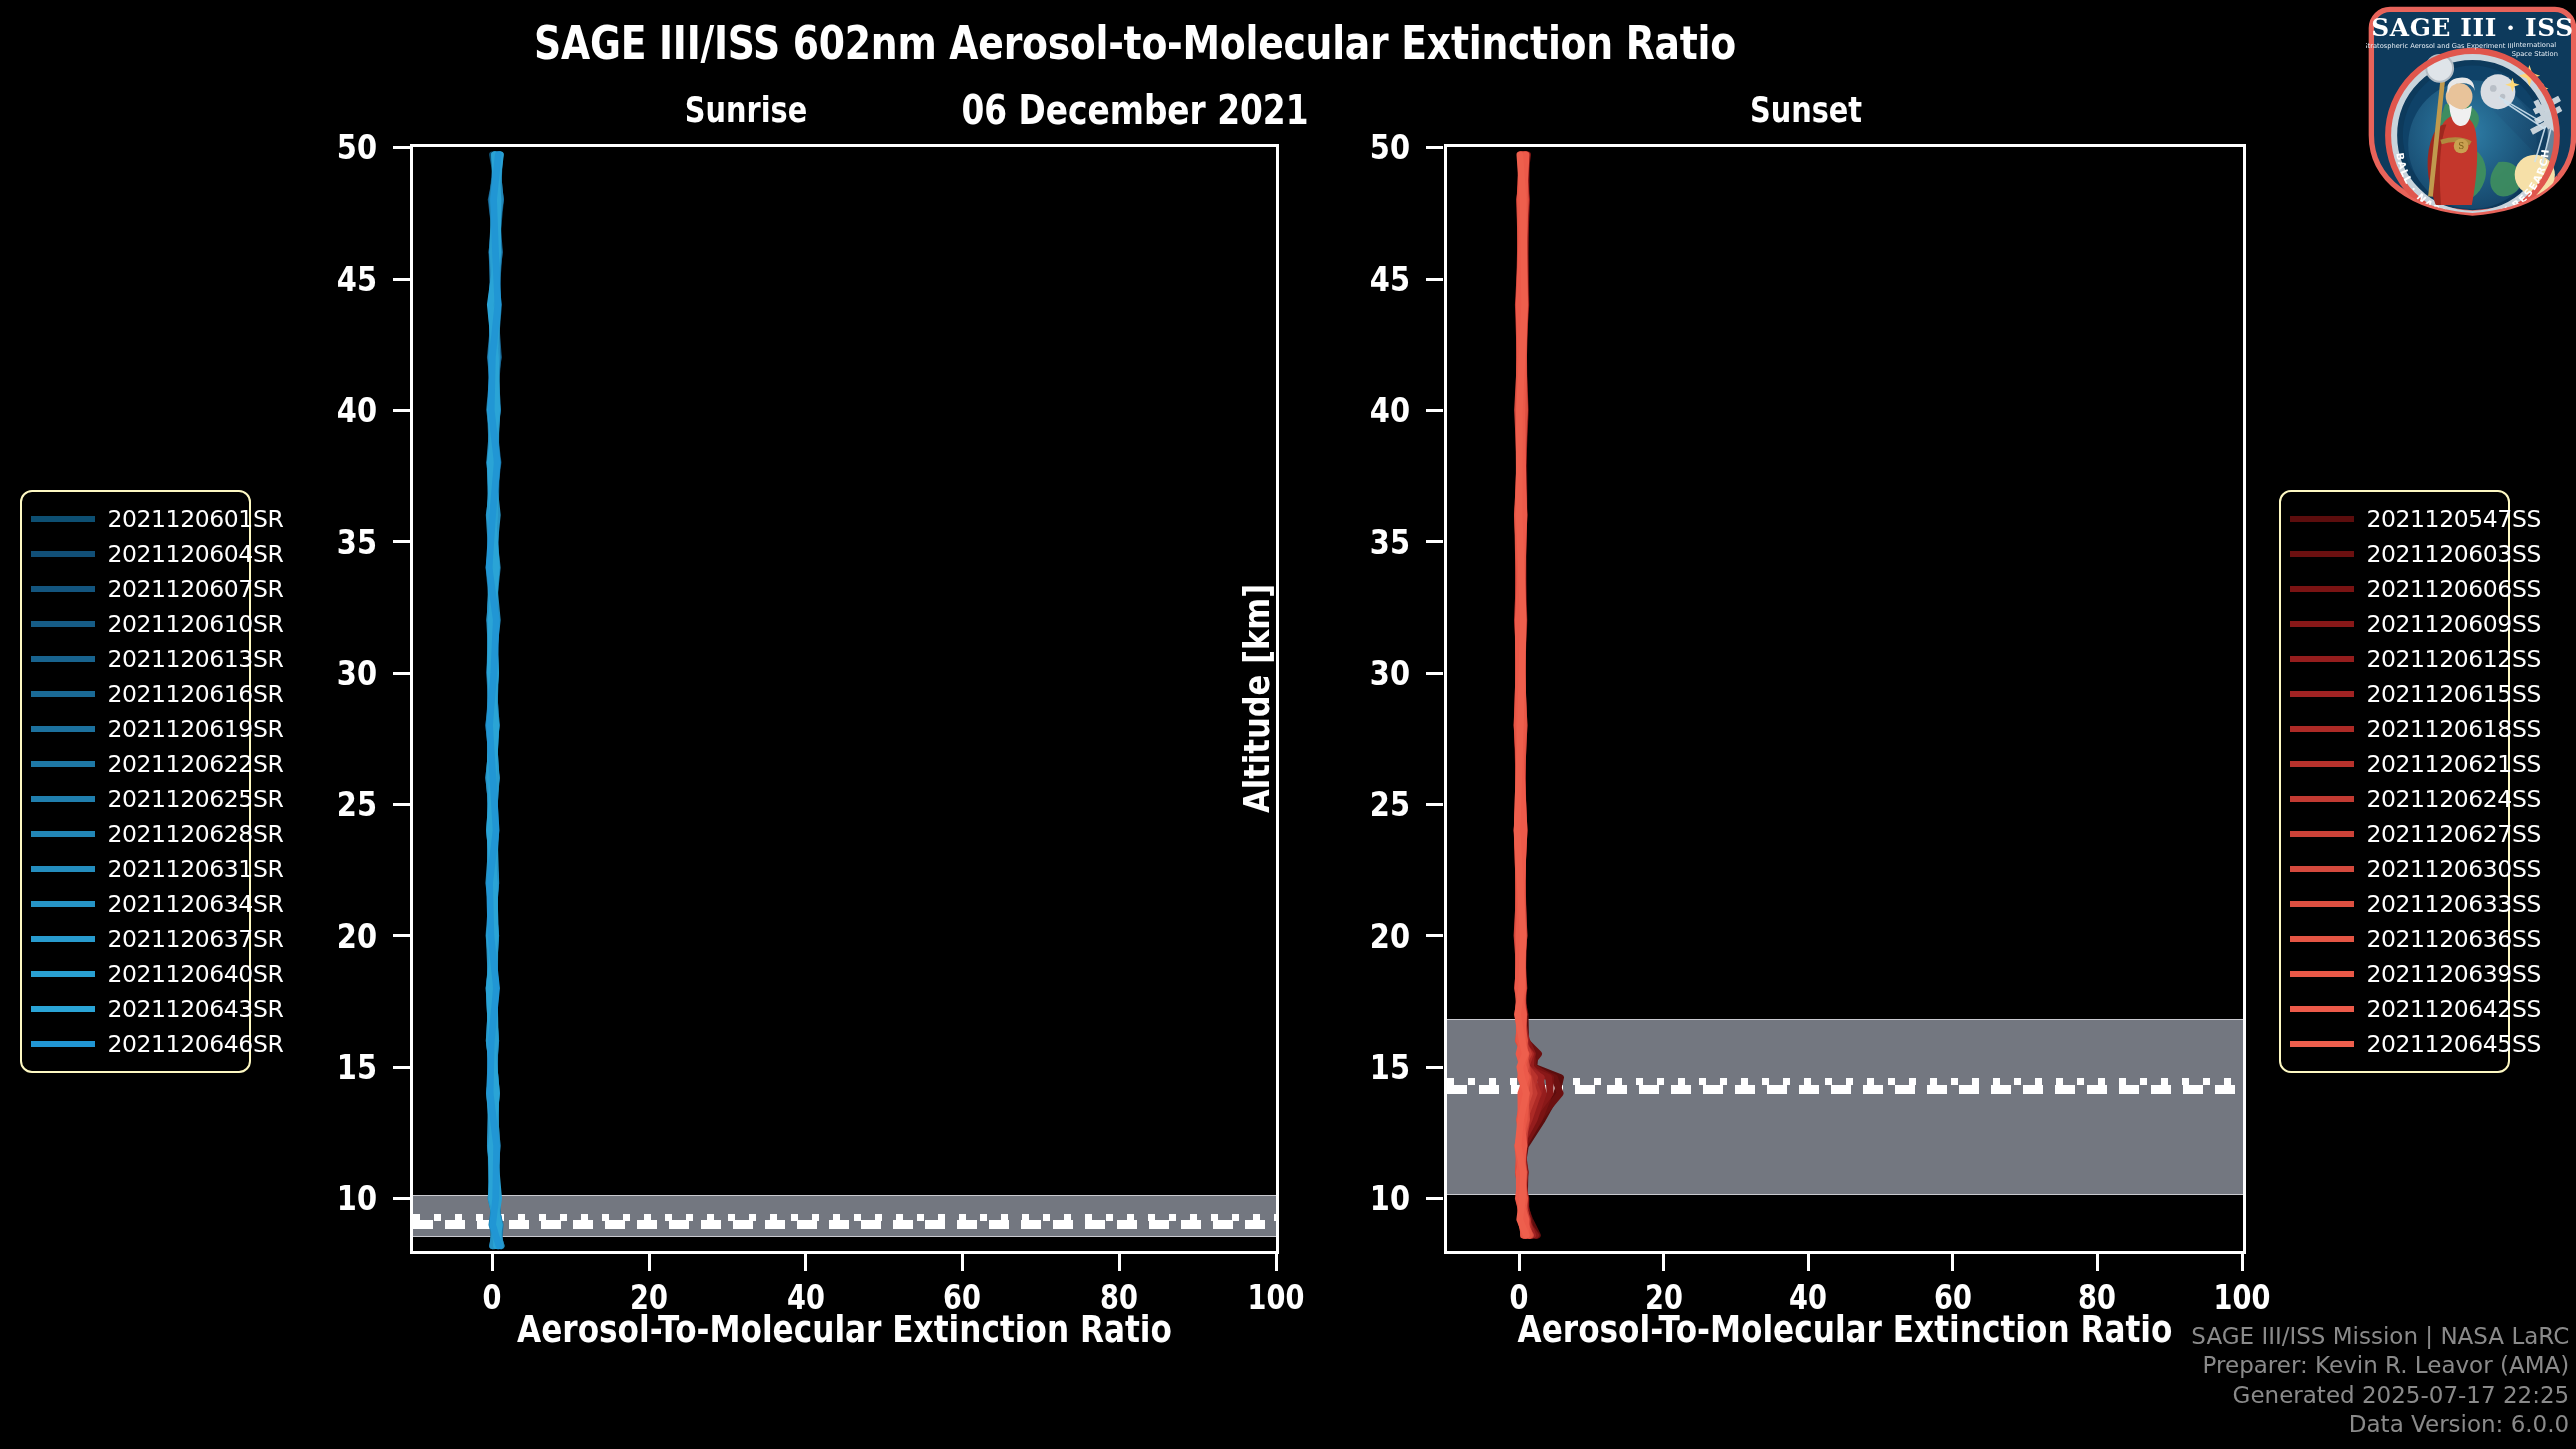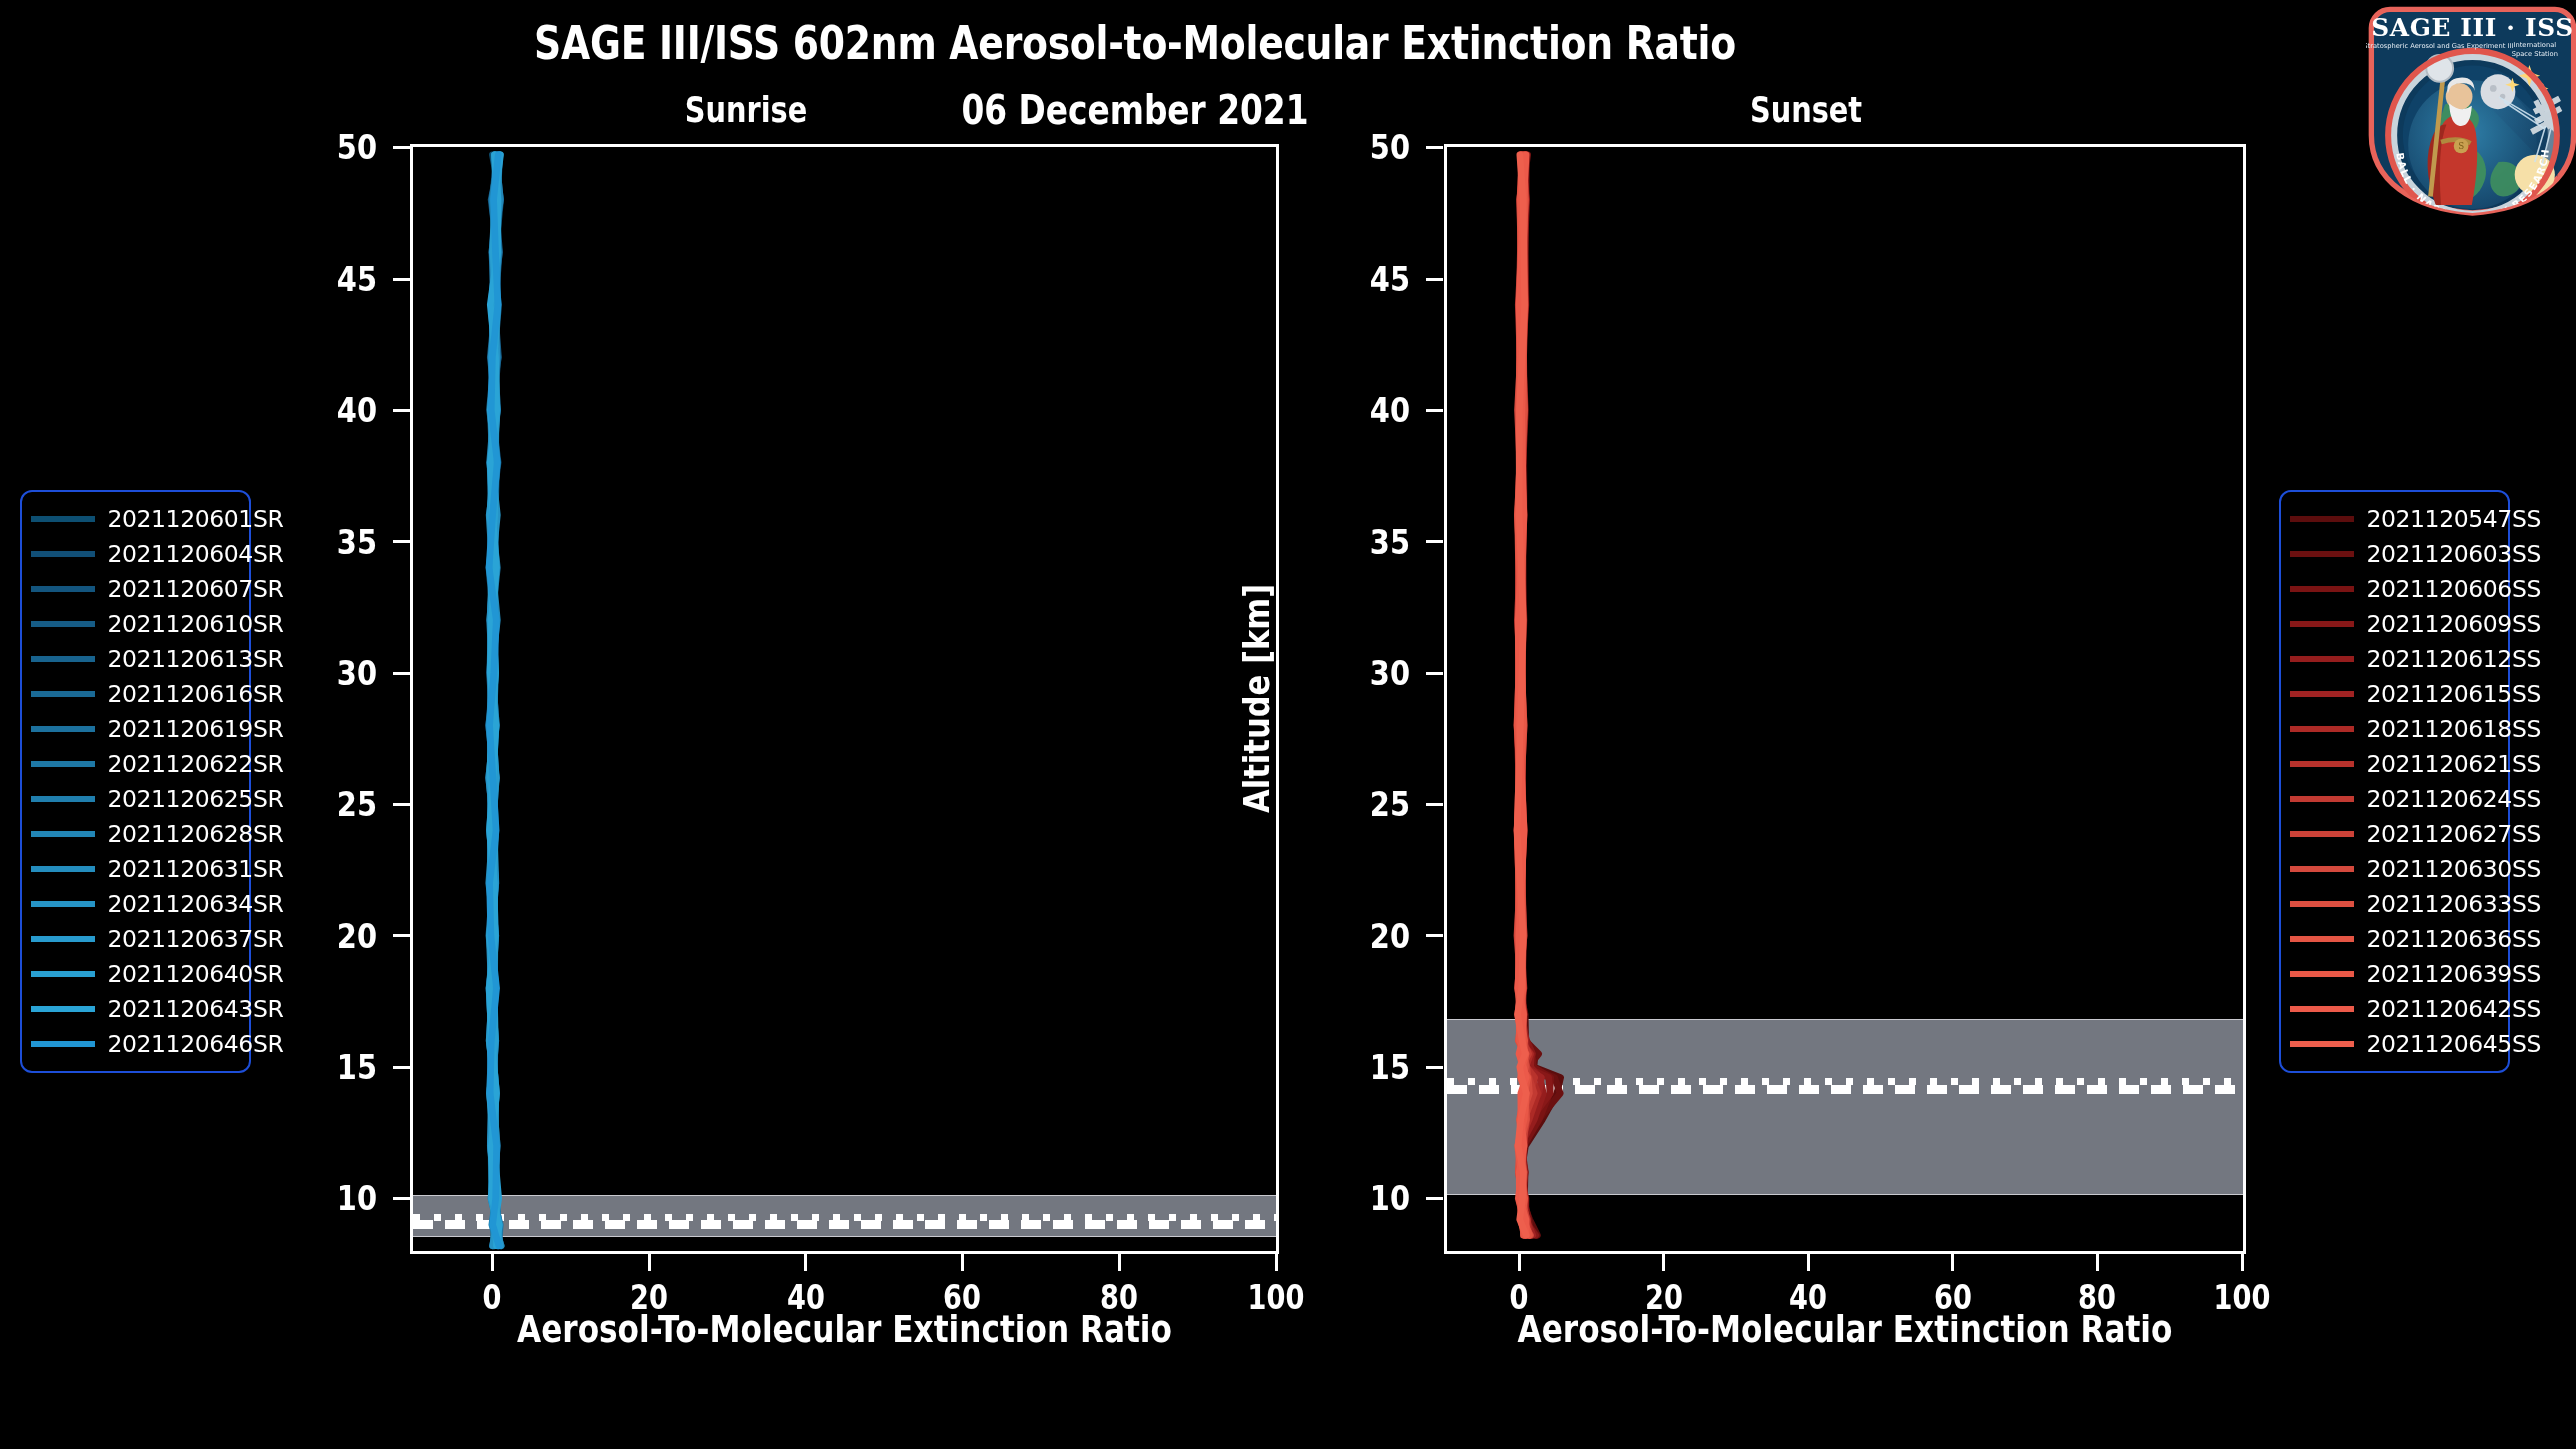--- a/index.html
+++ b/index.html
@@ -88,21 +88,21 @@
     position: absolute; top: 1307px; font-weight: bold; font-size: 38px;
     color: #fff; text-align: center; white-space: nowrap;
     transform: scaleX(0.82); transform-origin: center top;
   }
   #xlabel-left  { left: 402px;  width: 869px; }
   #xlabel-right { left: 1436px; width: 802px; }
 
   
   .series-legend {
     position: absolute; top: 490px;
-    border: 2px solid #1d4ed8; border-radius: 12px;
+    border: 2px solid #fef9c3; border-radius: 12px;
     background: #000; padding: 9.4px 10.7px 9.4px 9.4px;
   }
   #legend-left  { left: 12px;  width: 231px; }
   #legend-right { left: 2271px; width: 231px; }
   .leg-row { display: flex; align-items: center; height: 35px; }
   .leg-swatch { width: 64px; height: 6px; margin-right: 12px; flex: none; }
   .leg-text {
     font-family: "DejaVu Sans", sans-serif;
     font-size: 23.5px; color: #fff; white-space: nowrap;
     letter-spacing: -0.4px;
@@ -407,20 +407,26 @@
         <span class="leg-swatch" style="background: rgb(236, 90, 74);"></span>
         <span class="leg-text">2021120642SS</span>
       </div>
       <div class="leg-row">
         <span class="leg-swatch" style="background: rgb(238, 95, 77);"></span>
         <span class="leg-text">2021120645SS</span>
       </div>
     </div>
 
 
+  <div id="footer">
+      <div>SAGE III/ISS Mission | NASA LaRC</div>
+      <div>Preparer: Kevin R. Leavor (AMA)</div>
+      <div>Generated 2025-07-17 22:25</div>
+      <div>Data Version: 6.0.0</div>
+    </div>
 
 <div class="ytick" style="left: 385px; top: 1197px;"></div>
     <div class="ytick-lbl" style="left: 248px; width: 121px; top: 1178px;">10</div>
     <div class="ytick" style="left: 385px; top: 1066px;"></div>
     <div class="ytick-lbl" style="left: 248px; width: 121px; top: 1047px;">15</div>
     <div class="ytick" style="left: 385px; top: 934px;"></div>
     <div class="ytick-lbl" style="left: 248px; width: 121px; top: 916px;">20</div>
     <div class="ytick" style="left: 385px; top: 803px;"></div>
     <div class="ytick-lbl" style="left: 248px; width: 121px; top: 784px;">25</div>
     <div class="ytick" style="left: 385px; top: 672px;"></div>

